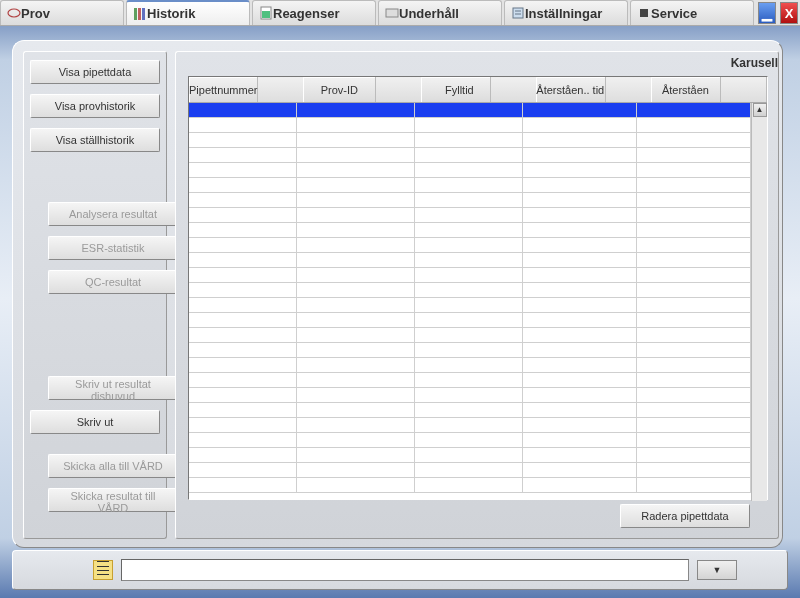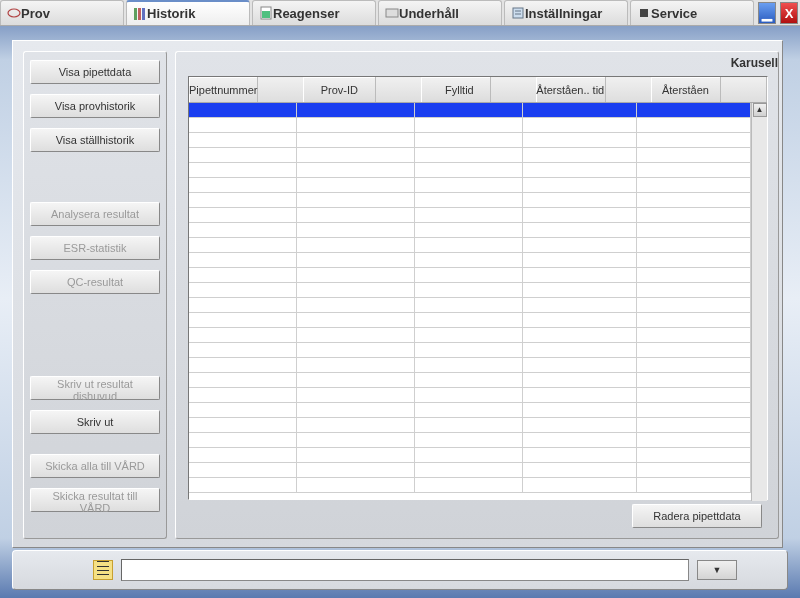--- a/index.html
+++ b/index.html
@@ -43,21 +43,21 @@
   .winmin { background:linear-gradient(#6a9ef0,#2a5cc0); color:#fff;}
   .winclose { background:linear-gradient(#f05050,#b01010); color:#fff;}
 
   
   .mainframe {
     position:absolute; left:12px; top:40px; width:771px; height:508px;
     background: linear-gradient(#e6e9ee,#d6d9de);
     border:1px solid #bfbfbf;
     border-top-color:#ffffff; border-left-color:#ffffff;
     border-bottom-color:#888; border-right-color:#888;
-    border-radius:0;
+    border-radius:12px;
   }
 
   
   .leftpanel {
     position:absolute; left:10px; top:10px; width:144px; height:488px;
     background: linear-gradient(#e0e3e8,#d0d3d8);
     border:1px solid #ccc;
     border-top-color:#fff; border-left-color:#fff;
     border-bottom-color:#999; border-right-color:#999;
     border-radius:3px;
@@ -66,21 +66,21 @@
   .btn {
     display:block; width:100%; height:24px;
     margin-bottom:10px;
     font-size:11px; color:#333;
     background: linear-gradient(#f5f5f5,#dedede);
     border:1px solid #888;
     border-top-color:#fff; border-left-color:#fff;
     border-radius:2px;
     cursor:pointer;
   }
-  .btn.dis { color:#9a9a9a; cursor:default; }
+  .btn.dis { color:#9a9a9a; cursor:default;margin-left:18px; }
   .gap10 { height:10px; }
   .gap40 { height:40px; }
 
   
   .rightpanel {
     position:absolute; left:162px; top:10px; width:604px; height:488px;
     background: linear-gradient(#e0e3e8,#d0d3d8);
     border:1px solid #ccc;
     border-top-color:#fff; border-left-color:#fff;
     border-bottom-color:#999; border-right-color:#999;
@@ -120,21 +120,21 @@
     position:absolute; right:0; top:26px; width:16px; height:398px;
     background:#e8e8e8; border-left:1px solid #bbb;
   }
   .scrollbtn {
     width:14px; height:14px; margin:0 auto;
     background:linear-gradient(#f0f0f0,#d0d0d0);
     border:1px solid #999; font-size:8px; text-align:center; line-height:12px; color:#333;
   }
   .scrollbtn.top{ margin-top:0;}
   .deletebtn {
-    position:absolute; right:16px; bottom:10px; width:130px; height:24px;
+    position:absolute; right:28px; bottom:10px; width:130px; height:24px;
     font-size:11px; color:#333;
     background:linear-gradient(#f5f5f5,#dedede);
     border:1px solid #888; border-top-color:#fff; border-left-color:#fff;
     border-radius:2px; cursor:pointer;
   }
 
   
   .statusframe {
     position:absolute; left:12px; top:550px; width:776px; height:40px;
     background:linear-gradient(#e6e9ee,#d6d9de);

